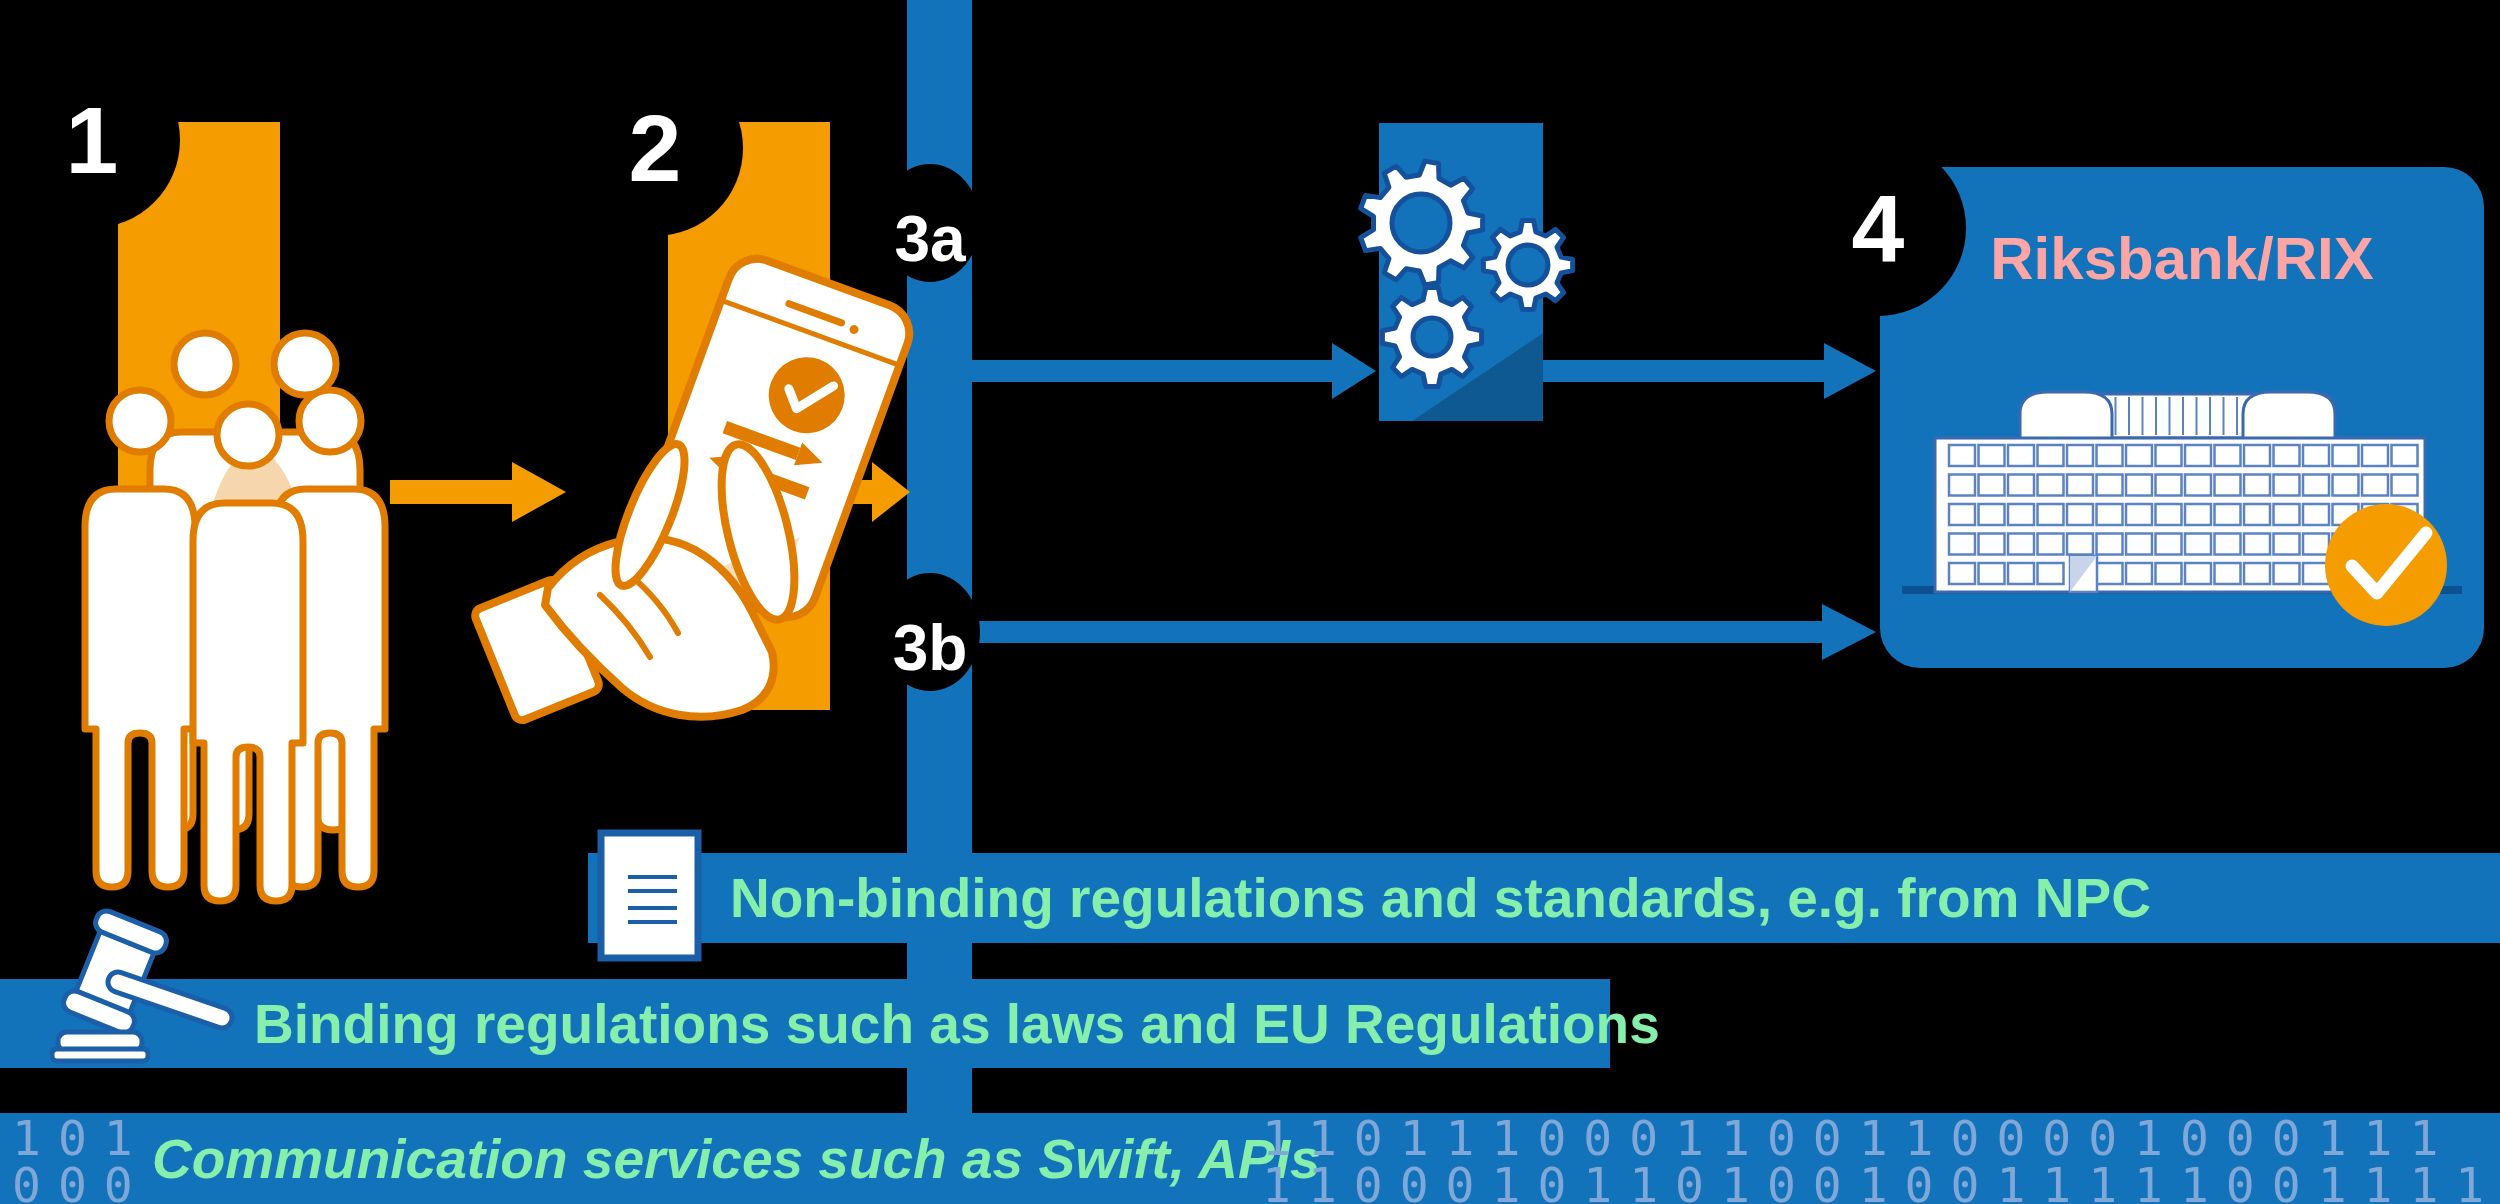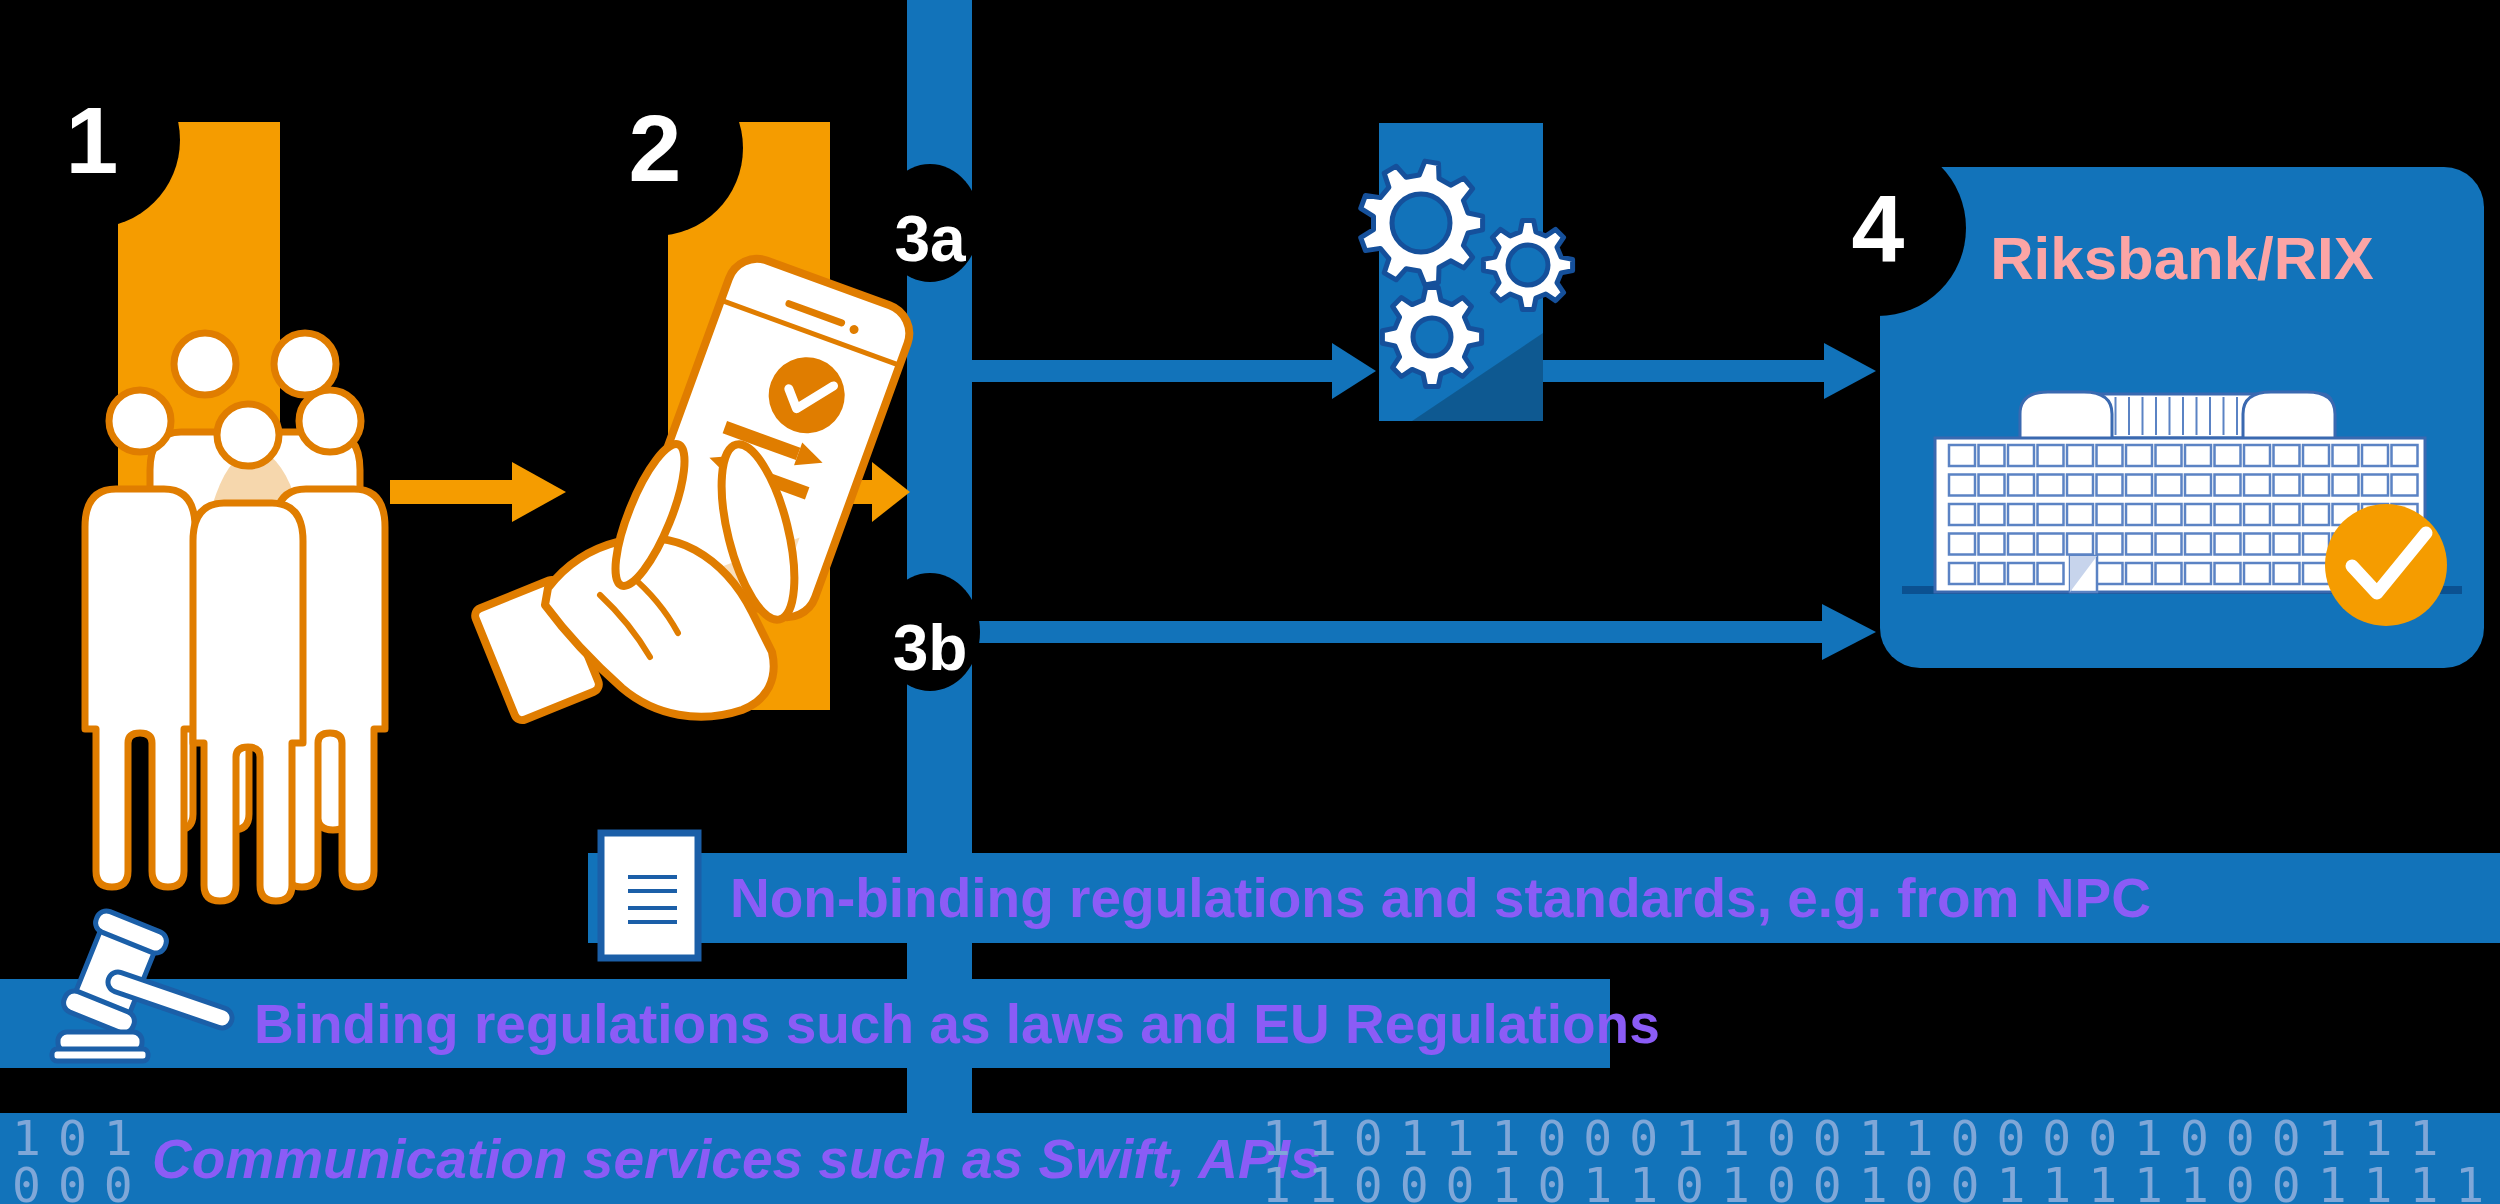--- a/index.html
+++ b/index.html
@@ -1,21 +1,21 @@
 <!DOCTYPE html>
 <html><head>
 <meta charset="utf-8">
 <style>
   html,body{margin:0;padding:0;background:#000;}
   #stage{position:relative;width:2500px;height:1204px;background:#000;overflow:hidden;
          font-family:"Liberation Sans",sans-serif;}
   .bar{position:absolute;background:#1273BA;}
   .obar{position:absolute;background:#F59C00;}
   .band{position:absolute;background:#1273BA;}
-  .band-label{position:absolute;color:#8b5cf6;font-weight:bold;font-size:55px;white-space:nowrap;
+  .band-label{position:absolute;color:#86efac;font-weight:bold;font-size:55px;white-space:nowrap;
               display:flex;align-items:center;}
   .badge-num{position:absolute;color:#fff;font-weight:bold;display:flex;align-items:center;
              justify-content:center;transform:translate(-50%,-50%);white-space:nowrap;}
   .num-big{font-size:95px;}
   .num-small{font-size:64px;margin-top:16px;}
   .binary{position:absolute;color:#7FA7D8;font-family:"DejaVu Sans Mono",monospace;
           font-size:48px;line-height:48px;letter-spacing:17px;white-space:nowrap;}
   #title{position:absolute;left:1880px;top:224px;width:604px;text-align:center;color:#fca5a5;
          font-weight:bold;font-size:60px;}
   svg{position:absolute;left:0;top:0;pointer-events:none;}

